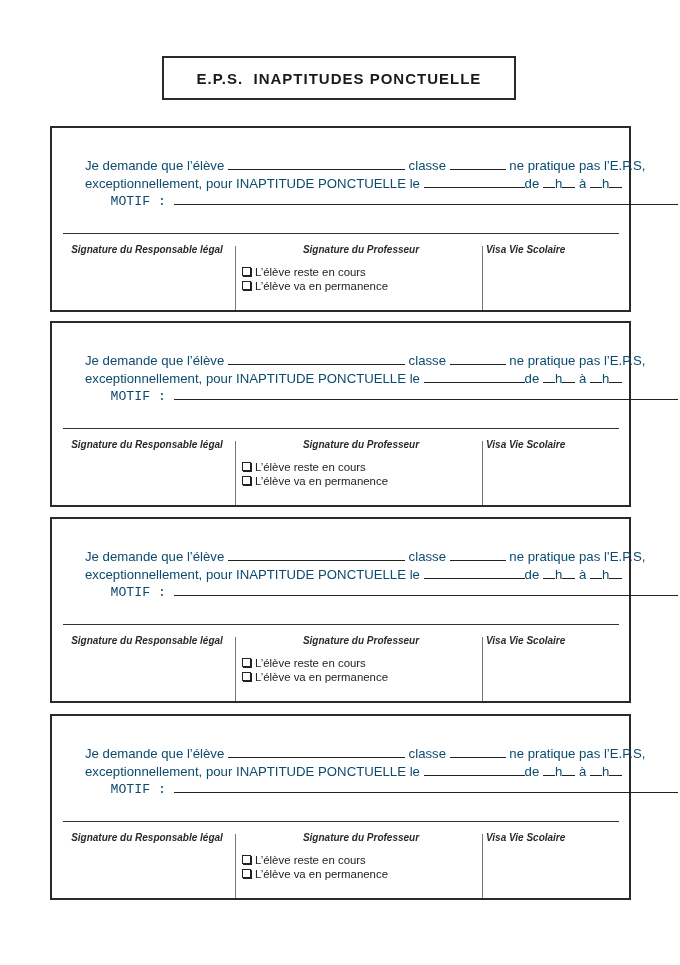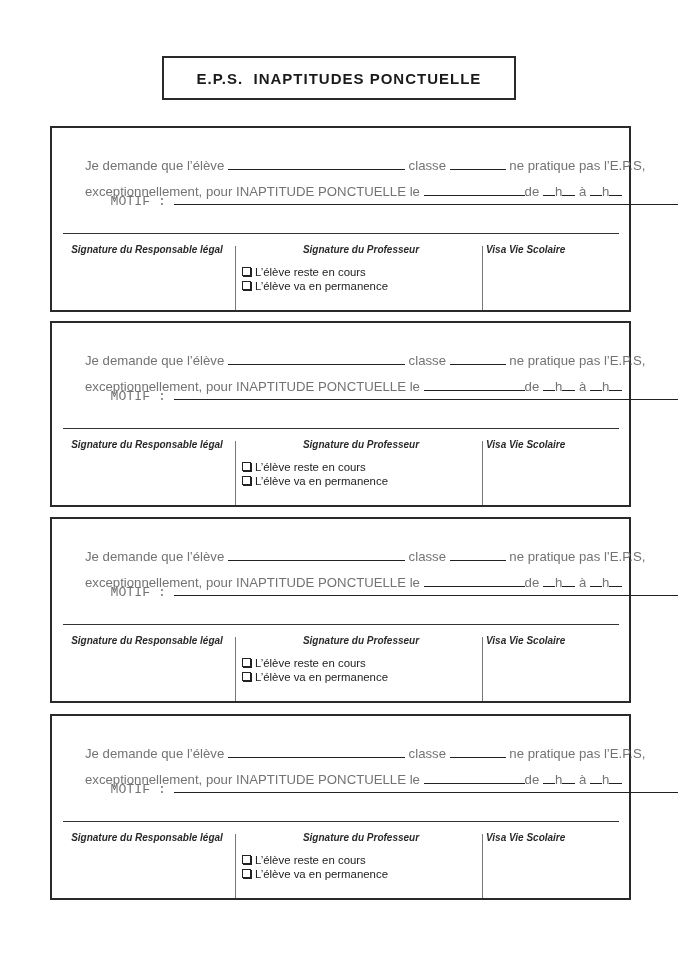--- a/index.html
+++ b/index.html
@@ -14,27 +14,27 @@
   }
   .title-text {
     font-size: 15px; font-weight: bold; letter-spacing: 1px; color: #1a1a1a;
     white-space: pre;
   }
   .form-block {
     position: absolute; left: 50px; width: 581px; height: 186px;
     border: 2px solid #2a2a2a; box-sizing: border-box;
   }
   .line {
-    position: absolute; left: 11px; font-size: 13.2px; white-space: pre; color: #737373; text-align: right;
+    position: absolute; left: 11px; font-size: 13.2px; white-space: pre; color: #0c4a6e; text-align: right;
   }
   .blank {
     display: inline-block; border-bottom: 1px solid #222; height: 12px; vertical-align: baseline;
   }
   .line1 { top: 14px; }
-  .line2 { top: 40px; }
+  .line2 { top: 32px; }
   .line3 { top: 49px; font-family: Liberation Mono, monospace; }
   .rule {
     position: absolute; left: 11px; width: 556px; height: 0; border-top: 1px solid #333;
   }
   .sig-col {
     position: absolute; top: 116px; font-size: 10px; font-style: italic; color: #2a2a2a;
     white-space: pre;
     font-weight: bold;
   }
   .sig-parent { left: 7px; width: 176px; text-align: center; }

